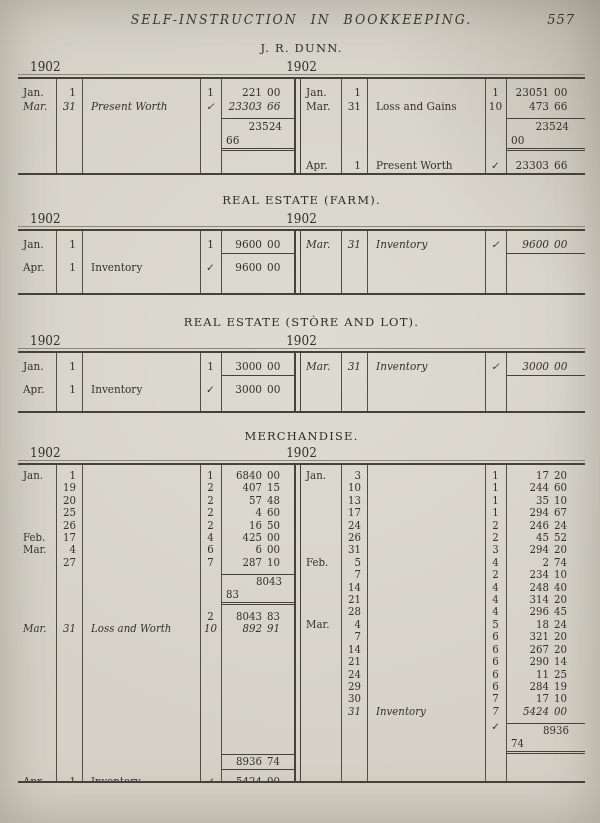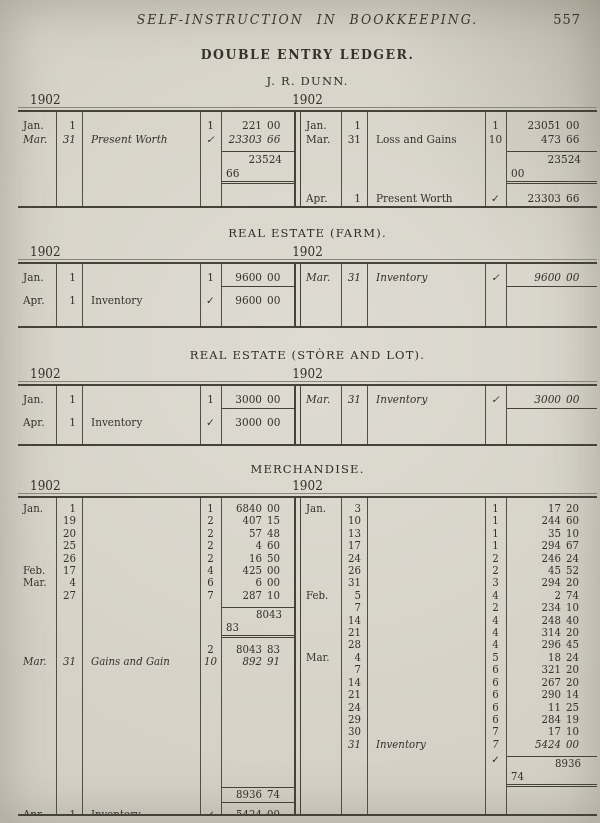--- a/index.html
+++ b/index.html
@@ -1,34 +1,34 @@
 <!DOCTYPE html>
 <html style="--paper: #d5d1c6; --ink: #34322c; --rule: #45423a;"><head>
 <meta charset="utf-8">
 <style>
   :root{
     --paper:#d5d1c6; --ink:#34322c; --rule:#45423a; --rule-light:#8b8678;
   }
   html,body{margin:0;padding:0;background:#777;}
   .page{
     position:relative; width:600px; height:823px; box-sizing:border-box;
-    padding:12px 3px 0 18px; overflow:hidden;
+    padding:12px 15px 0 18px; overflow:hidden;
     font-family:"DejaVu Serif","Liberation Serif",serif; color:var(--ink);
     background:
       radial-gradient(ellipse 130% 90% at 52% 42%, rgba(255,255,255,.22) 0%, rgba(255,255,255,0) 60%),
       radial-gradient(ellipse at 100% 0%, rgba(120,112,95,.25) 0%, rgba(120,112,95,0) 25%),
       var(--paper);
     box-shadow: inset 0 0 55px rgba(92,86,70,.38);
   }
   .running-head-row{position:relative; height:17px;}
   .running-head{
     display:block; text-align:center; font-style:italic; font-size:12.5px;
     letter-spacing:2px; word-spacing:7px; color:#3a382f;
   }
-  .page-num{position:absolute; right:16px; top:0; font-size:13px; letter-spacing:1px;}
+  .page-num{position:absolute; right:10px; top:0; font-size:13px; letter-spacing:1px;font-style:italic;}
   .subtitle{
     text-align:center; font-weight:bold; font-size:12.5px; letter-spacing:1.5px;
     margin-top:18px; height:15px;
   }
   .account{margin:0;}
   .acct-jrd{margin-top:12px;}
   .acct-farm{margin-top:16px;}
   .acct-store{margin-top:18px;}
   .acct-merch{margin-top:14px;}
   .acct-title{
@@ -74,21 +74,20 @@
 </head>
 <body>
 
 <div class="page">
 
   <div class="running-head-row">
     <span class="running-head">SELF-INSTRUCTION IN BOOKKEEPING.</span>
     <span class="page-num">557</span>
   </div>
 
-  <div class="subtitle">DOUBLE ENTRY LEDGER.</div>
 
   <section class="account acct-jrd">
     <h3 class="acct-title">J. R. DUNN.</h3>
     <div class="year-row">
       <span class="year-left">1902</span>
       <span class="year-center">1902</span>
     </div>
     <div class="table">
       <div class="toprule"></div>
       <div class="t-body">
@@ -417,21 +416,21 @@
     <span class="c-desc"></span>
     <span class="c-folio">2</span>
     <span class="c-amount">
                   <span class="dol">8043</span>
                   <span class="cts">83</span>
                 </span>
   </div>
               <div class="lrow it">
     <span class="c-month">Mar.</span>
     <span class="c-day">31</span>
-    <span class="c-desc">Gains and Gain</span>
+    <span class="c-desc">Loss and Worth</span>
     <span class="c-folio">10</span>
     <span class="c-amount">
                   <span class="dol">892</span>
                   <span class="cts">91</span>
                 </span>
   </div>
               <div class="spacer" style="height: 116px;"></div>
               <div class="lrow">
     <span class="c-month"></span>
     <span class="c-day"></span>

